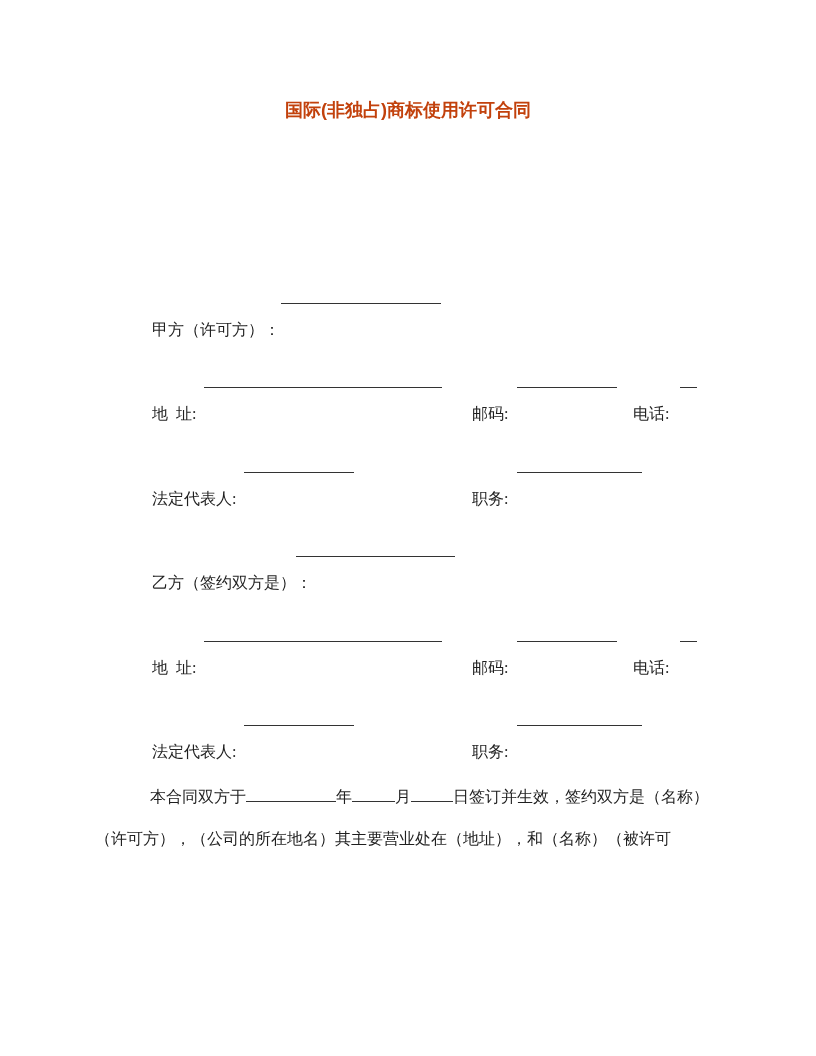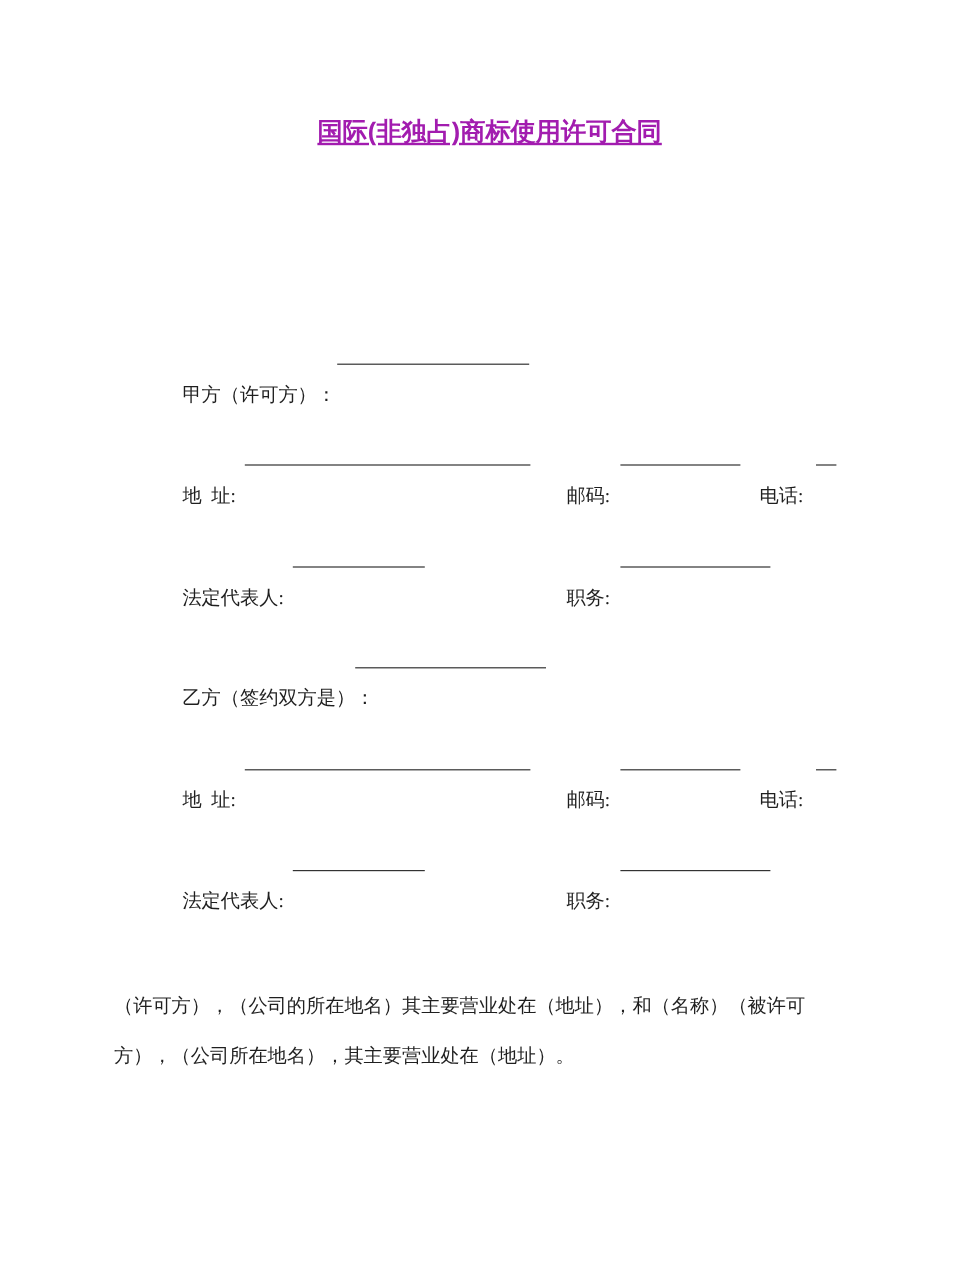--- a/index.html
+++ b/index.html
@@ -14,25 +14,24 @@
     overflow: hidden;
   }
   .abs { position: absolute; white-space: nowrap; line-height: 20px; margin-top: 36px; }
   .doc-title {
     position: absolute;
     left: 0; top: 97px;
     width: 100%;
     text-align: center;
     font-family: "Liberation Sans", "DejaVu Sans", sans-serif;
     font-weight: bold;
-    font-size: 21px;
+    font-size: 18px;
     line-height: 27px;
-    color: #a21caf;
+    color: #c2410c;
     white-space: nowrap;
-    text-decoration: underline;
   }
   .blank {
     position: absolute;
     height: 19px;
     border-bottom: 1px solid #333333;
   }
   .iblank {
     display: inline-block;
     height: 14px;
     border-bottom: 1px solid #333333;
@@ -70,16 +69,18 @@
   <span class="abs" style="left:472px; top:622px;">邮码:</span>
   <span class="blank" style="left:517px; top:622px; width:100px;"></span>
   <span class="abs" style="left:633px; top:622px;">电话:</span>
   <span class="blank" style="left:680px; top:622px; width:17px;"></span>
 
   <span class="abs" style="left:152px; top:706px;">法定代表人:</span>
   <span class="blank" style="left:244px; top:706px; width:110px;"></span>
   <span class="abs" style="left:472px; top:706px;">职务:</span>
   <span class="blank" style="left:517px; top:706px; width:125px;"></span>
 
+  <div class="para-line" style="left:150px; top:786px;">
+    <span>本合同双方于</span><span class="iblank" style="width:90px;"></span><span>年</span><span class="iblank" style="width:43px;"></span><span>月</span><span class="iblank" style="width:42px;"></span><span>日签订并生效，签约双方是（名称）</span>
+  </div>
   <div class="para-line" style="left:95px; top:828px;text-align:right;">（许可方），（公司的所在地名）其主要营业处在（地址），和（名称）（被许可</div>
-  <div class="para-line" style="left:95px; top:870px;">方），（公司所在地名），其主要营业处在（地址）。</div>
 
 </div>
 
 </body></html>

